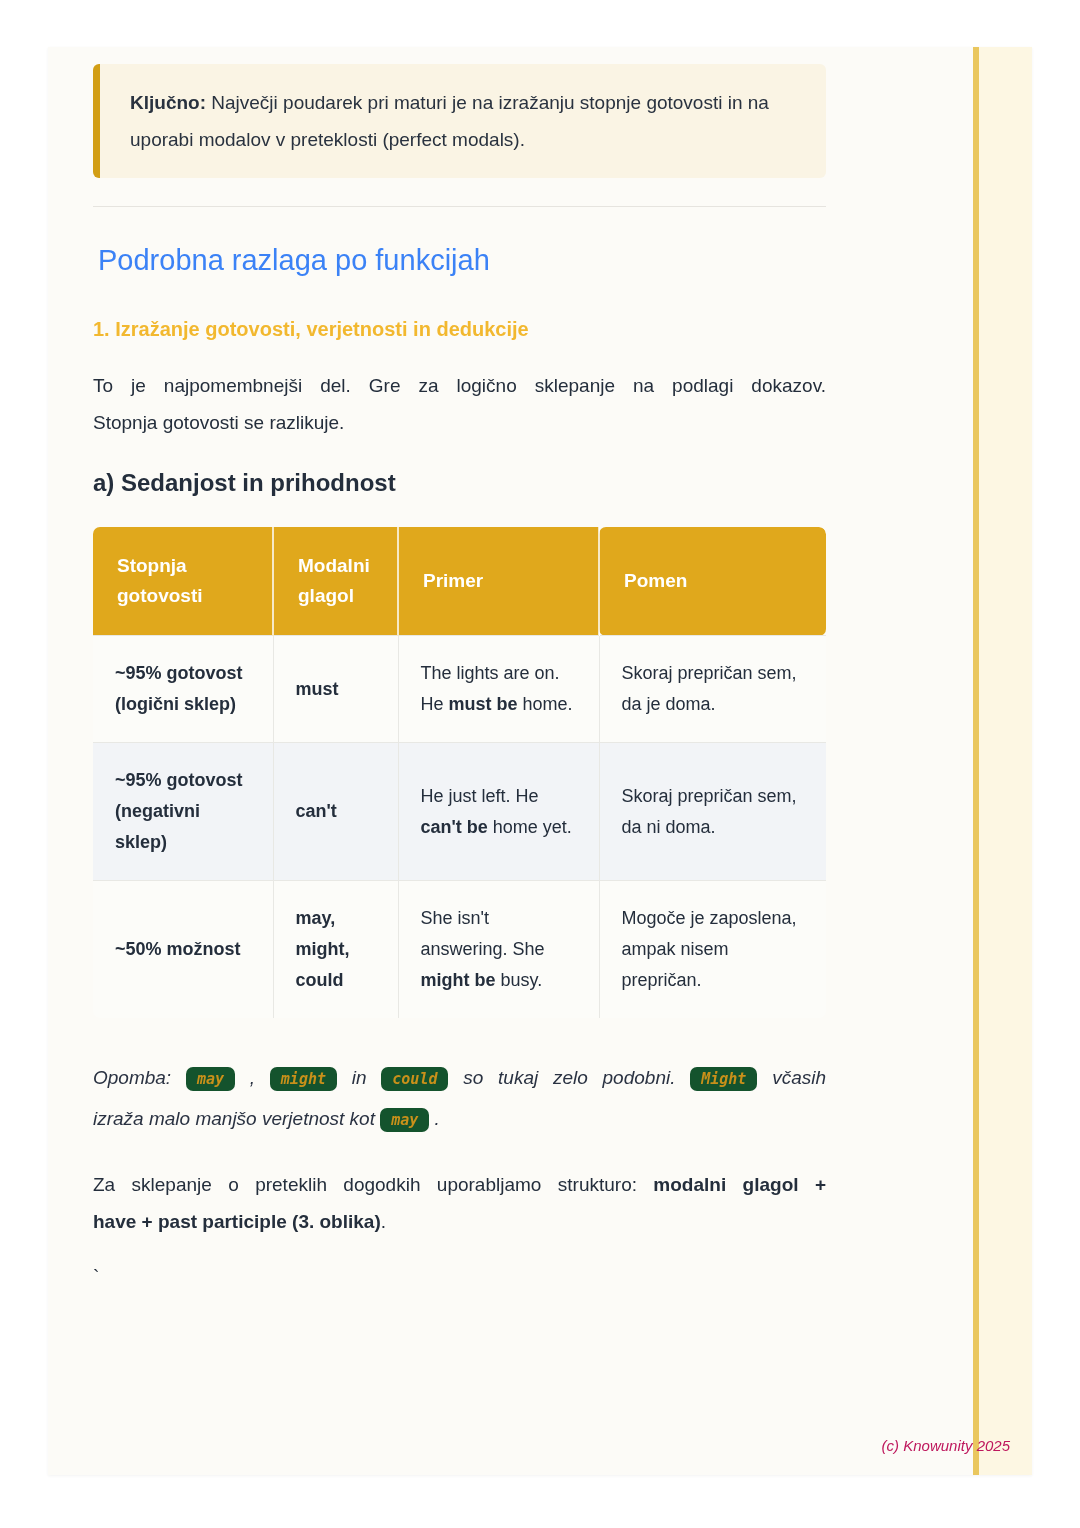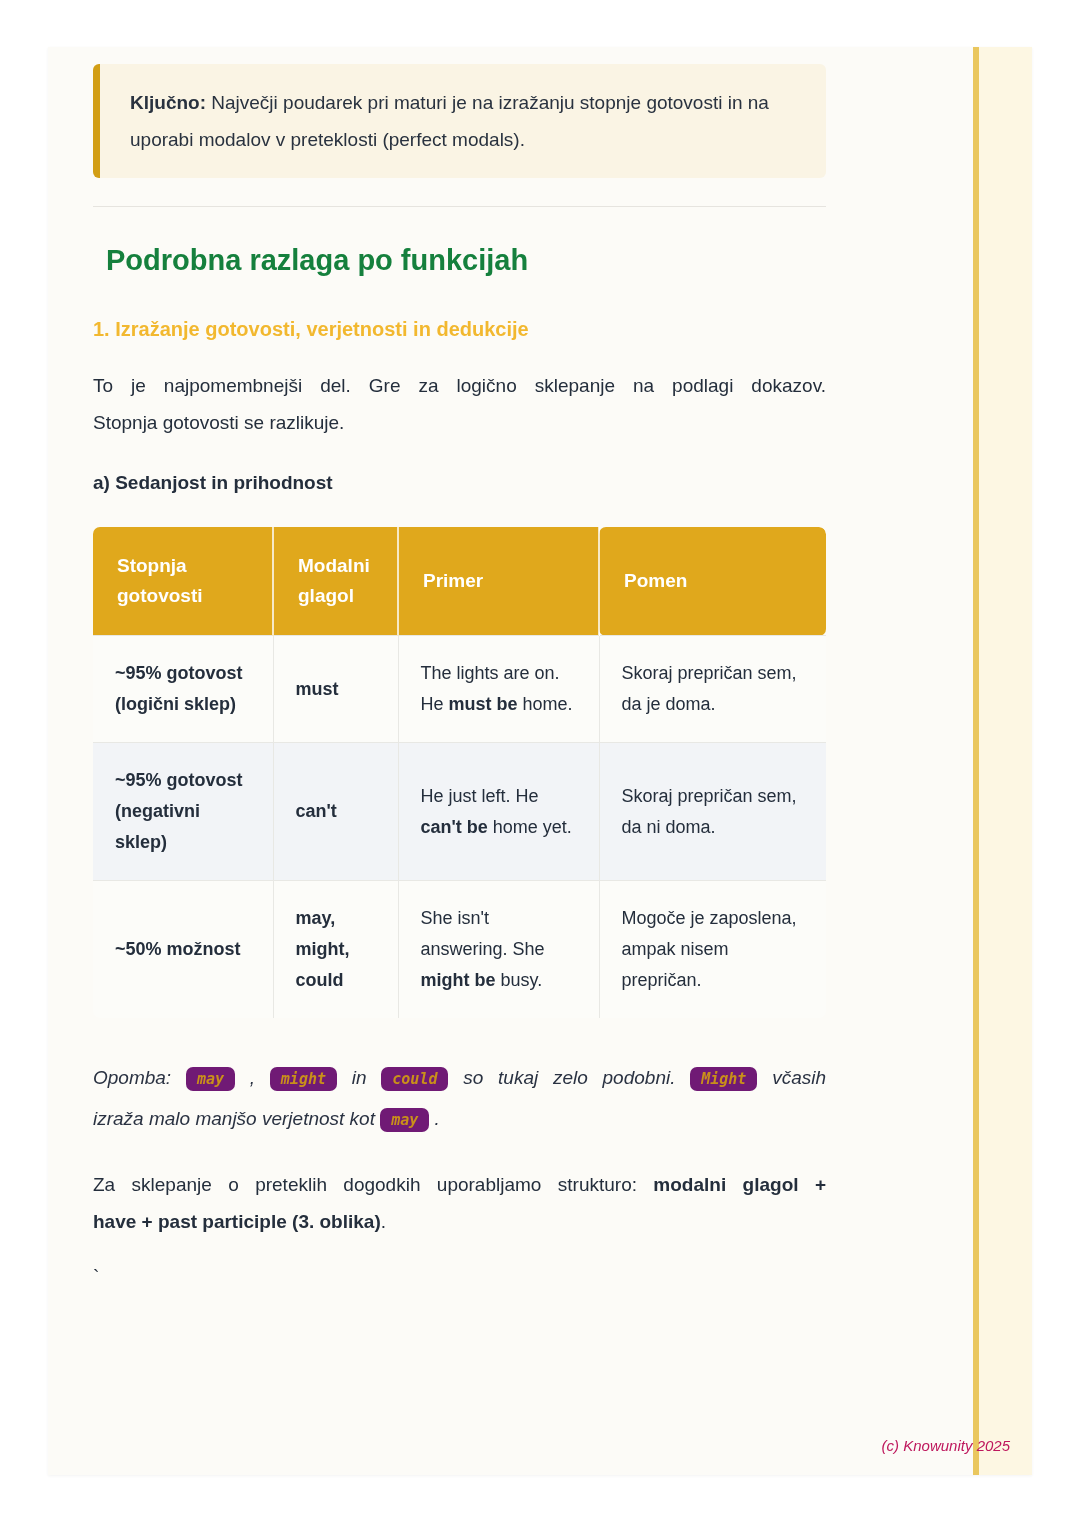--- a/index.html
+++ b/index.html
@@ -53,25 +53,25 @@
     line-height: 37px;
     color: #29323f;
   }
   .callout .b { font-weight: bold; }
   .divider {
     border: none;
     border-top: 1px solid #e6e4df;
     margin: 28px 0 0 0;
   }
   .h2 {
-    margin: 36px 0 0 13px;
+    margin: 36px 0 0 5px;
     font-size: 29px;
     line-height: 34px;
-    font-weight: 700;
-    color: #15803d;
+    font-weight: 400;
+    color: #3b82f6;
   }
   .h3 {
     margin: 38px 0 15px 0;
     font-size: 20px;
     line-height: 28px;
     font-weight: 700;
     color: #f2b82f;
   }
   .para {
     margin: 24px 0 0 0;
@@ -79,21 +79,21 @@
     line-height: 37px;
   }
   .block { display: block; }
   .j-line {
     display: block;
     text-align: justify;
     text-align-last: justify;
   }
   .label {
     margin: 30px 0 0 0;
-    font-size: 19px;
+    font-size: 24px;
     line-height: 24px;
     font-weight: bold;
   }
   .table-wrap {
     margin-top: 32px;
     border-radius: 7px;
     overflow: hidden;
   }
   table.certainty {
     width: 733px;
@@ -129,21 +129,21 @@
     margin: 40px 0 0 0;
     font-size: 19px;
     line-height: 40px;
     font-style: italic;
     color: #2a3242;
   }
   .code-chip {
     font-family: "DejaVu Sans Mono", monospace;
     font-size: 15px;
     font-weight: bold;
-    background: #701a75;
+    background: #14532d;
     color: #c9901a;
     padding: 3px 11px;
     border-radius: 7px;
     white-space: nowrap;
   }
   .label-b { margin-top: 40px; }
   .past { margin-top: 26px; }
   .backtick {
     margin-top: 26px;
     font-size: 19px;

